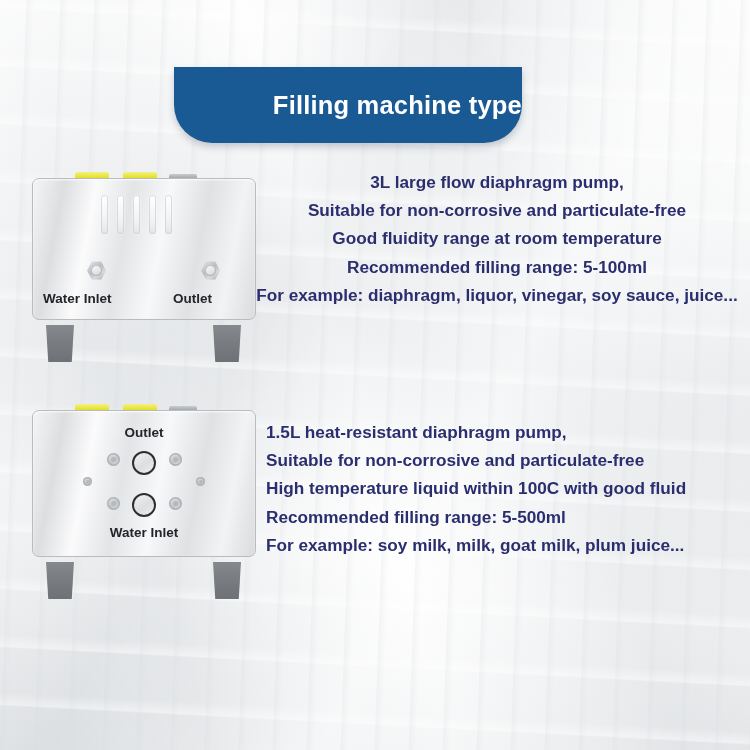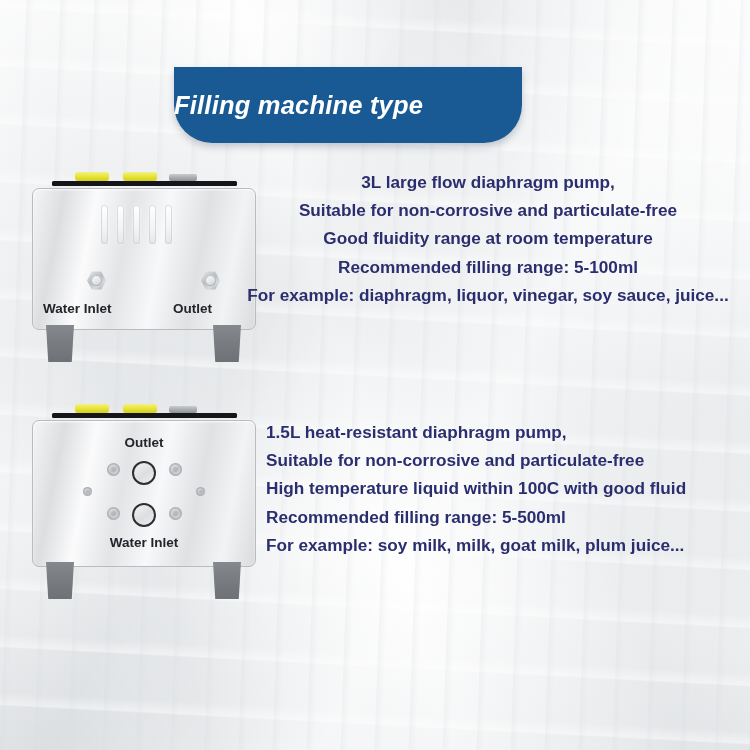--- a/index.html
+++ b/index.html
@@ -51,22 +51,21 @@
     left: 174px;
     top: 67px;
     width: 348px;
     height: 76px;
     background-color: #1a5a94;
     border-bottom-left-radius: 38px;
     border-bottom-right-radius: 38px;
     box-shadow: 0 4px 7px rgba(90,100,115,0.30);
     display: flex;
     align-items: center;
-    justify-content: flex-start;
-    font-style: italic;
+    justify-content: flex-end;
   }
   #header-title {
     color: #ffffff;
     font-size: 25.5px;
     font-weight: bold;
     letter-spacing: 0.2px;
     white-space: nowrap;
   }
 
   
@@ -121,21 +120,21 @@
     top: 9px;
     width: 185px;
     height: 5px;
     background: #16161a;
     border-radius: 1.5px;
   }
 
   .machine-body {
     position: absolute;
     left: 0;
-    top: 16px;
+    top: 6px;
     width: 222px;
     height: 140px;
     border: 1px solid #b9bcbf;
     border-radius: 7px;
     background:
       linear-gradient(101deg,
         #f4f5f6 0%,
         #dcdee0 13%,
         #fbfbfc 26%,
         #e2e4e6 41%,
@@ -265,21 +264,21 @@
 
   
   .spec-text {
     position: absolute;
     color: #2b2e6e;
     font-size: 17.2px;
     font-weight: bold;
     line-height: 1.0;
   }
   #spec-1 {
-    left: 242px;
+    left: 251px;
     top: 6px;
     width: 492px;
     text-align: center;
   }
   #spec-2 {
     left: 266px;
     top: 22px;
     width: 500px;
     text-align: left;
   }

